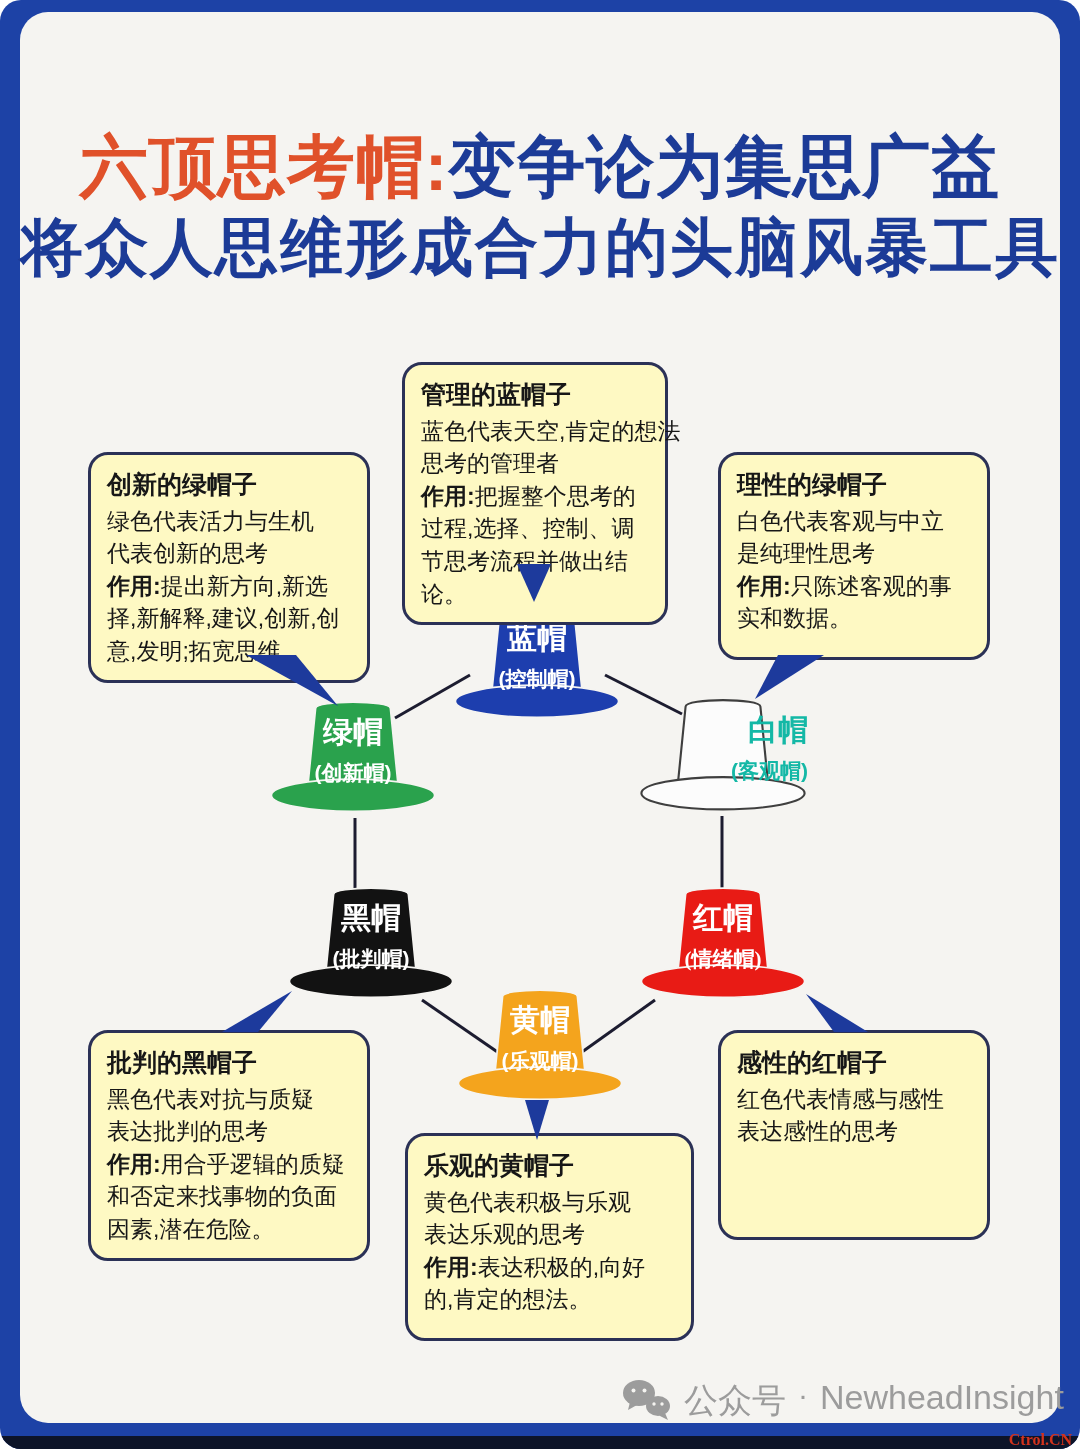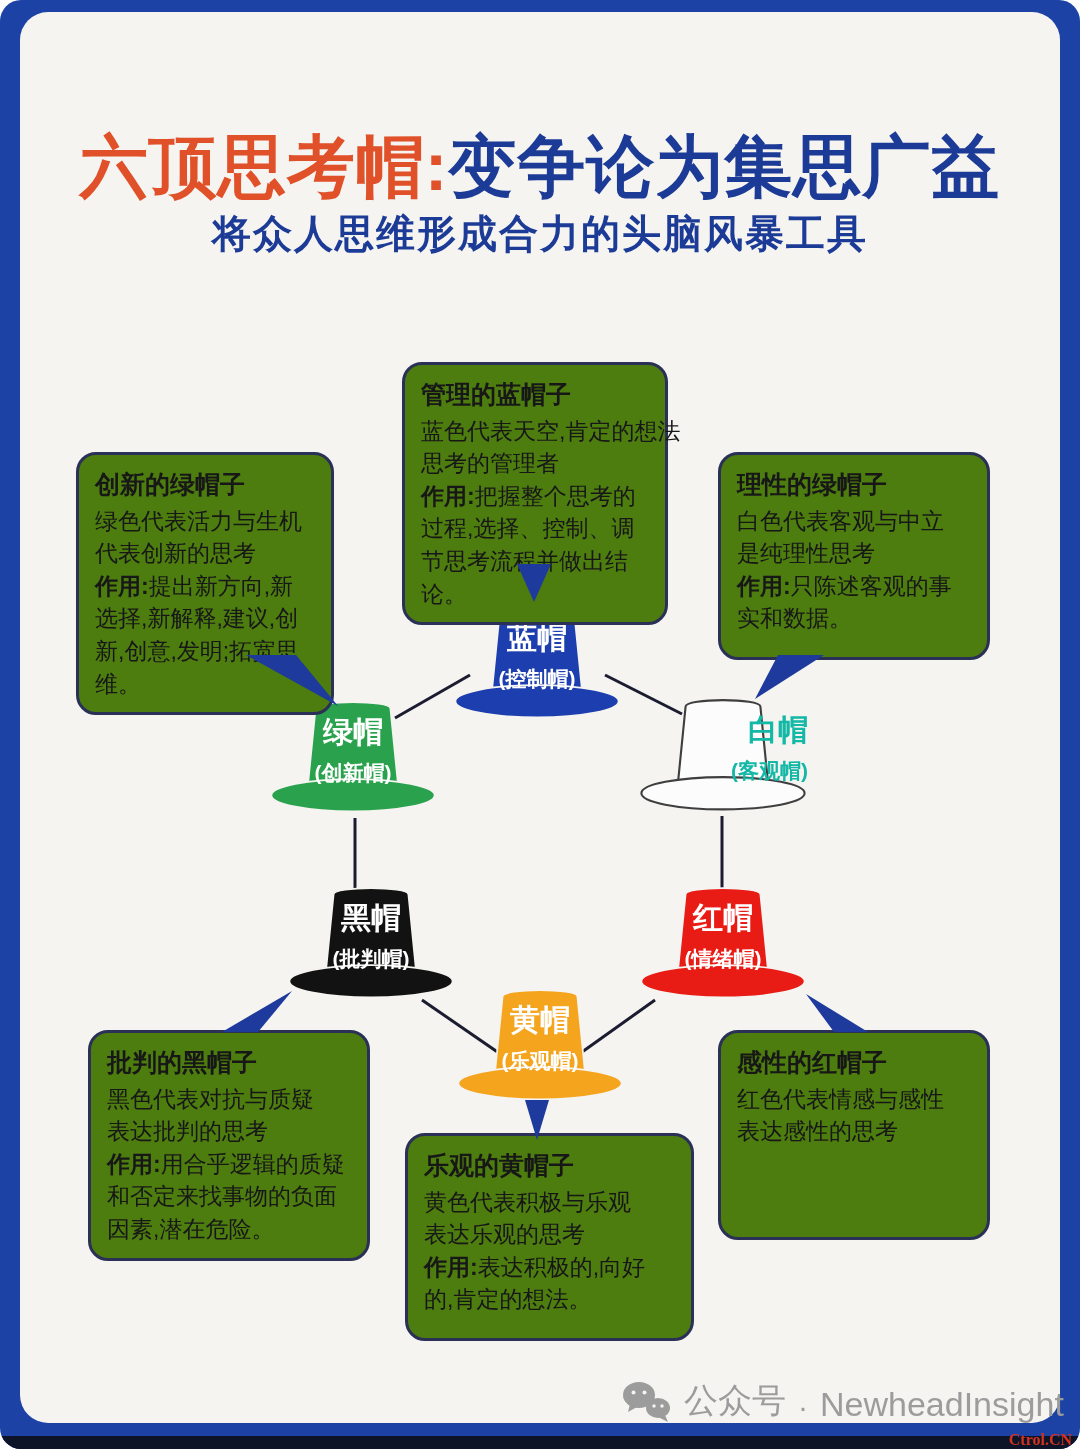--- a/index.html
+++ b/index.html
@@ -18,57 +18,57 @@
   }
   .card{
     position:absolute;left:20px;top:12px;width:1040px;height:1411px;
     background:#f5f4f1;border-radius:28px;
   }
   
   .title-block{position:absolute;left:0;right:0;top:128px;text-align:center;line-height:1.12;}
   .title-line1{font-size:68px;font-weight:900;letter-spacing:1px;white-space:nowrap;}
   .title-accent{color:#e0512a;}
   .title-main{color:#1c3b97;}
-  .title-line2{font-size:39px;font-weight:900;color:#1c3b97;letter-spacing:2px;margin-top:8px;white-space:nowrap;}
+  .title-line2{font-size:63px;font-weight:900;color:#1c3b97;letter-spacing:2px;margin-top:8px;white-space:nowrap;}
   
   .callout{
-    position:absolute;background:#4d7c0f;border:3px solid #2b3156;border-radius:20px;
+    position:absolute;background:#fef9c3;border:3px solid #2b3156;border-radius:20px;
     padding:12px 20px 12px 16px;color:#171717;font-size:23px;line-height:1.42;
     box-sizing:border-box;z-index:3;
   }
   .c-title{font-weight:800;font-size:25px;margin-bottom:2px;}
   .c-line{white-space:nowrap;}
   .c-role .lbl{font-weight:800;margin-top:19px;}
   .pos-blue  {left:402px;top:362px;width:266px;min-height:204px;}
-  .pos-green {left:76px; top:452px;width:258px;min-height:206px;}
+  .pos-green {left:88px; top:452px;width:282px;min-height:206px;}
   .pos-white {left:718px;top:452px;width:272px;min-height:208px;}
   .pos-black {left:88px; top:1030px;width:282px;min-height:214px;}
   .pos-yellow{left:405px;top:1133px;width:289px;min-height:208px;}
   .pos-red   {left:718px;top:1030px;width:272px;min-height:210px;}
   
   .hat{position:absolute;width:170px;height:130px;z-index:2;}
   .hat svg{position:absolute;left:0;top:0;width:170px;height:130px;}
   .hat-label{position:absolute;left:0;right:0;top:0;text-align:center;padding-top:20px;color:#ffffff;}
   .hat-main{font-size:30px;font-weight:800;}
   .hat-sub{font-size:21px;font-weight:700;margin-top:6px;}
   .hat-outlined .hat-label{color:#14b8a6;text-align:right;}
   .hat-colored ellipse, .hat-colored path{stroke:#f5f4f1;stroke-width:2;}
   .hat-outlined ellipse, .hat-outlined path{stroke:#3f3f3f;stroke-width:2.5;}
   .hat-pos-blue  {left:452px;top:598px;}
   .hat-pos-green {left:268px;top:692px;}
   .hat-pos-white {left:638px;top:690px;}
   .hat-pos-black {left:286px;top:878px;}
-  .hat-pos-red   {left:638px;top:878px;}
+  .hat-pos-red   {left:638px;top:878px;font-family:Liberation Serif, serif;}
   .hat-pos-yellow{left:455px;top:980px;}
   
   .lines-layer{position:absolute;left:0;top:0;width:1080px;height:1449px;z-index:1;pointer-events:none;}
   .pointers-layer{position:absolute;left:0;top:0;width:1080px;height:1449px;z-index:4;pointer-events:none;}
   
   .footer{
-    position:absolute;left:620px;top:1378px;display:flex;align-items:flex-end;gap:12px;
+    position:absolute;left:620px;top:1378px;display:flex;align-items:flex-start;gap:12px;
     color:#9c9c9c;font-size:34px;z-index:3;
   }
   .footer .sep{font-size:30px;}
   .watermark{
     position:absolute;right:8px;bottom:0px;color:#d3321c;
     font-family:"Liberation Serif","DejaVu Serif",serif;
     font-size:16px;font-weight:700;z-index:6;
   }
 </style>
 </head>

